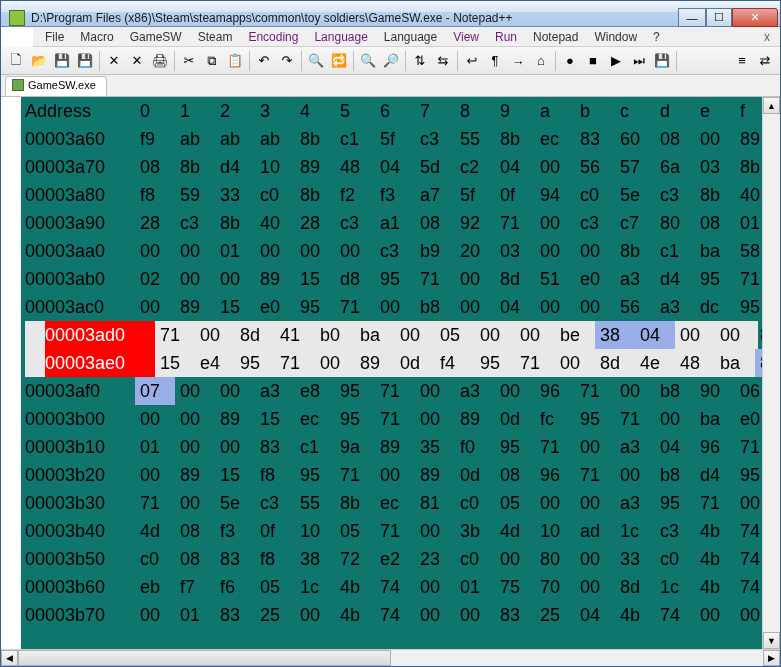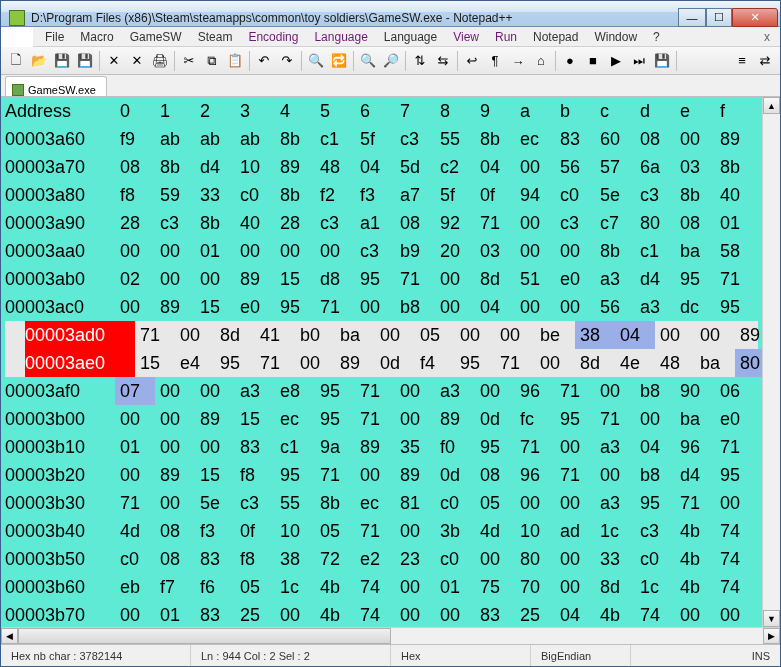--- a/index.html
+++ b/index.html
@@ -13,23 +13,23 @@
 .titlebar-btn.max { width: 26px; }
 .titlebar-btn.close { width: 46px; background: linear-gradient(to bottom, #e9a4a0, #d4543f); border-color: #a03020; color: #fff; border-top-right-radius: 3px; }
 .menubar { height: 20px; background: #f0f0f0; display: flex; align-items: center; padding: 0 4px; border-bottom: 1px solid #d0d0d0; font-size: 12px; margin-left: 32px; }
 .menubar span { padding: 2px 8px; cursor: pointer; color: #333; }
 .menubar span.dim { color: #701a75; }
 .menubar .mb-x { margin-left: auto; padding: 2px 6px; color: #666; cursor: pointer; }
 .toolbar { height: 28px; background: linear-gradient(to bottom, #f8f8f8, #e8e8e8); border-bottom: 1px solid #c0c0c0; display: flex; align-items: center; padding: 0 4px; gap: 1px; }
 .tb-btn { width: 22px; height: 22px; display: flex; align-items: center; justify-content: center; cursor: pointer; border-radius: 2px; font-size: 13px; }
 .tb-sep { width: 1px; height: 20px; background: #c0c0c0; margin: 0 2px; }
 .tabbar { height: 22px; background: #f0f0f0; display: flex; align-items: flex-end; padding: 0 4px; border-bottom: 1px solid #c0c0c0; }
-.tab { height: 20px; padding: 2px 10px 0 6px; background: #fff; border: 1px solid #c0c0c0; border-bottom: none; border-top-left-radius: 3px; border-top-right-radius: 3px; font-size: 11px; display: flex; align-items: flex-end; gap: 4px; }
+.tab { height: 20px; padding: 2px 10px 0 6px; background: #fff; border: 1px solid #c0c0c0; border-bottom: none; border-top-left-radius: 3px; border-top-right-radius: 3px; font-size: 11px; display: flex; align-items: flex-start; gap: 4px; }
 .tab-icon { width: 12px; height: 12px; background: #6aa84f; border: 1px solid #4a7020; }
-.editor { flex: 1; background: #5eead4; overflow: hidden; position: relative; display: flex; }
+.editor { flex: 1; background: #0f766e; overflow: hidden; position: relative; display: flex; margin-left: 20px; }
 .editor-content { flex: 1; font-family: "Courier New", monospace; font-size: 18px; line-height: 28px; padding: 0 4px; white-space: pre; overflow: hidden; }
 .editor-scrollbar { width: 18px; background: #f0f0f0; border-left: 1px solid #d0d0d0; position: relative; }
 .scroll-up, .scroll-down { height: 17px; background: linear-gradient(to bottom,#f8f8f8,#e0e0e0); border: 1px solid #b0b0b0; display: flex; align-items: center; justify-content: center; font-size: 9px; cursor: pointer; }
 .scroll-down { position: absolute; bottom: 0; left: 0; right: 0; }
 .hex-row { display: block; }
 .addr { display: inline-block; width: 110px; }
 .hex-cell { display: inline-block; width: 40px; text-align: left; }
 .hex-row.sel-row .addr { background: #ff0000; color: #fff; }
 .hex-row.sel-row { background: #e8e8e8; padding-left: 20px; }
 .hex-cell.sel { background: #9aaee8; }
@@ -133,20 +133,13 @@
   </div>
 
   <div class="hscroll">
     <div class="hscroll-btn">◀</div>
     <div class="hscroll-track">
       <div class="hscroll-thumb"></div>
     </div>
     <div class="hscroll-btn">▶</div>
   </div>
 
-  <div class="statusbar">
-    <div class="sb1"><span>Hex  nb char :</span>&nbsp;<span>3782144</span></div>
-    <div class="sb2">Ln : 944    Col : 2    Sel : 2</div>
-    <div class="sb3">Hex</div>
-    <div class="sb4">BigEndian</div>
-    <div class="sb5">INS</div>
-  </div>
 </div>
 
 </body></html>

